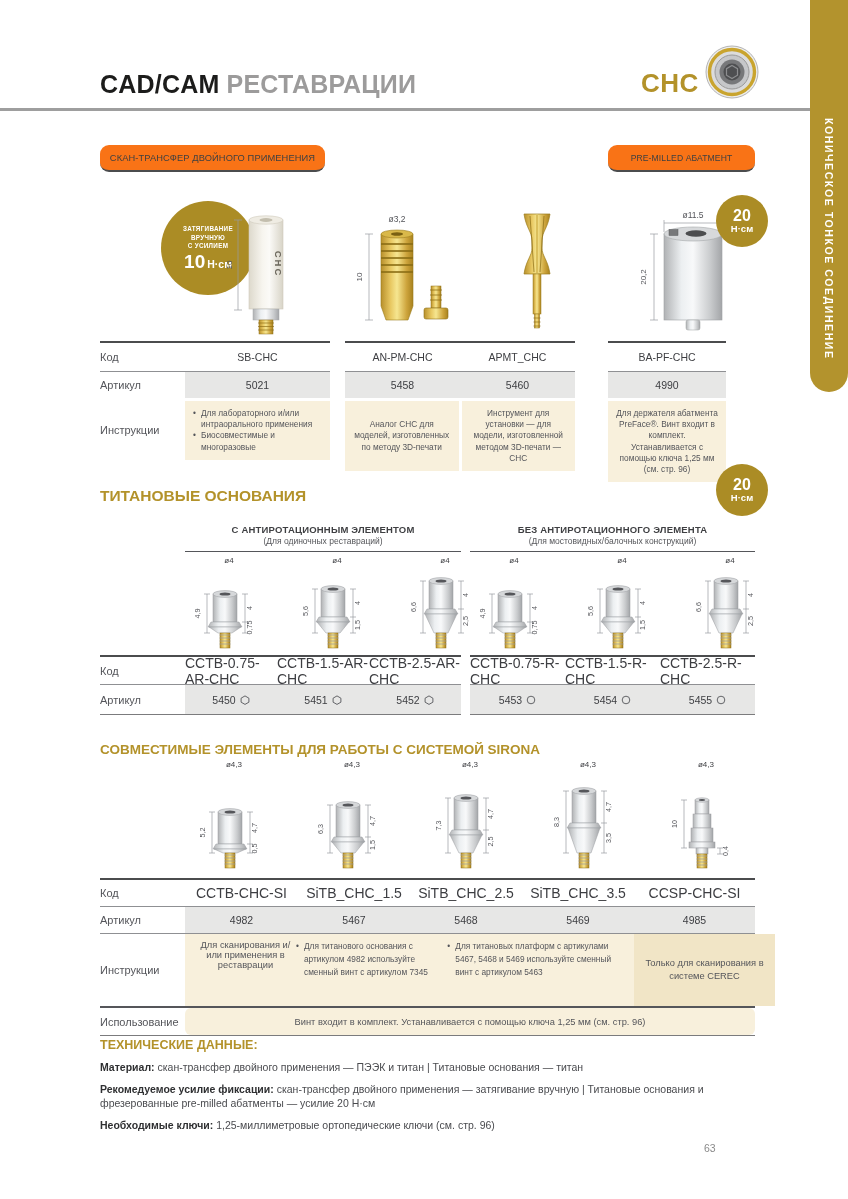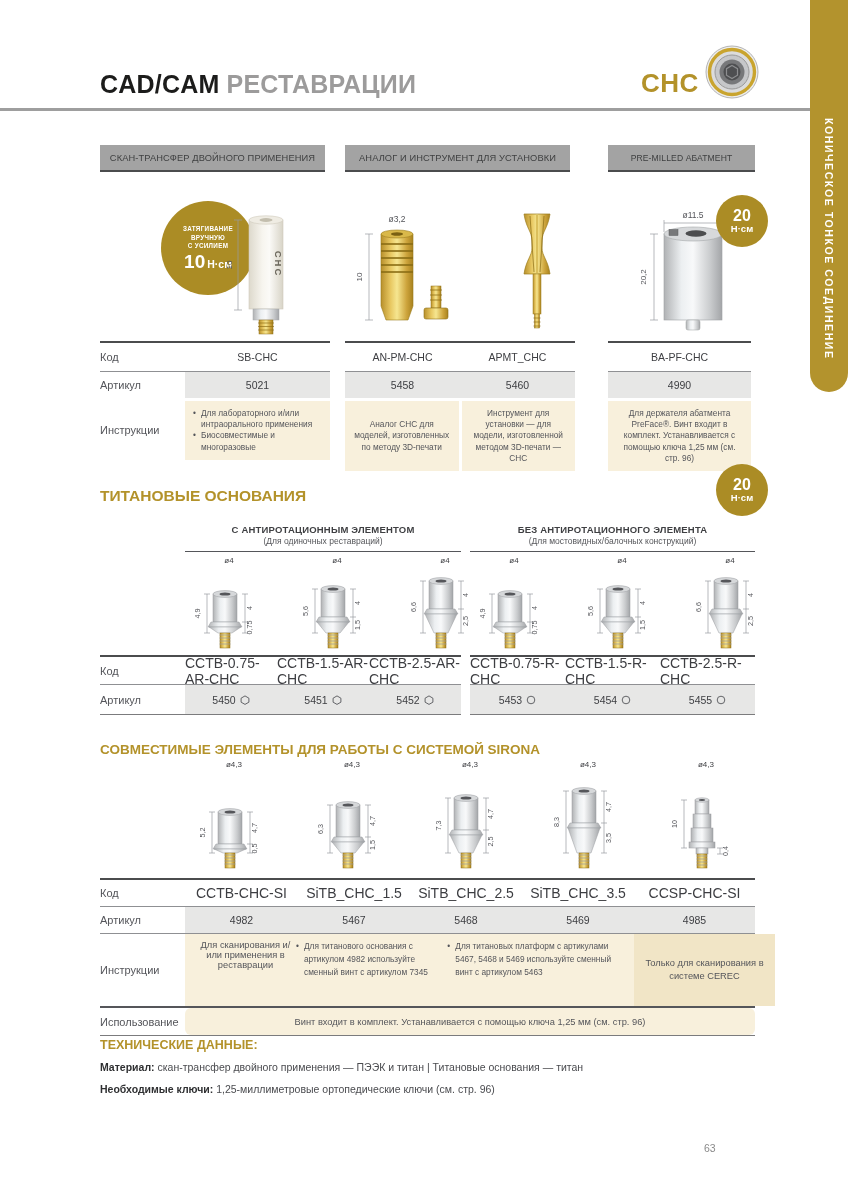--- a/index.html
+++ b/index.html
@@ -12,22 +12,22 @@
   .h1 .sub{color:#9c9b9b;}
   .syscode{font-size:26px;font-weight:bold;color:#b3922a;letter-spacing:.5px;}
   .toprule{background:#9e9e9e;height:3px;}
 
   
   .sidetab{background:#b3932d;border-radius:0 0 19px 19px;display:flex;justify-content:center;}
   .sidetab span{writing-mode:vertical-rl;font-size:10.5px;font-weight:bold;color:#fff;
                 letter-spacing:1.6px;padding-top:118px;white-space:nowrap;}
 
   
-  .coltab{background:#a3a3a3;border-bottom:2.5px solid #4b4c4e;height:25px;display:flex;
-          align-items:center;justify-content:center;font-size:9.3px;color:#3f4041;letter-spacing:.1px;}
+  .coltab{background:#f97316;border-bottom:2.5px solid #4b4c4e;height:25px;display:flex;
+          align-items:center;justify-content:center;font-size:9.3px;color:#3f4041;letter-spacing:.1px;border-radius:9px;}
   .coltab.small{font-size:8.6px;}
 
   
   .badge{background:#ab8c25;border-radius:50%;color:#fff;display:flex;flex-direction:column;
          align-items:center;justify-content:center;text-align:center;}
   .badge .tiny{font-size:6.3px;letter-spacing:.3px;line-height:1.35;font-weight:bold;}
   .badge .big{font-size:19px;font-weight:bold;line-height:1;}
   .badge .unit{font-size:10.5px;font-weight:bold;line-height:1.1;}
   .badge.b20 .big{font-size:16px;}
   .badge.b20 .unit{font-size:9.5px;}
@@ -129,21 +129,20 @@
       <circle cx="28" cy="28" r="22.5" fill="#dcdcdc" stroke="#c9a42e" stroke-width="3.4"></circle>
       <circle cx="28" cy="28" r="17" fill="#c6c7c9" stroke="#9a9a9a" stroke-width="1"></circle>
       <circle cx="28" cy="28" r="12.5" fill="#77787a"></circle>
       <circle cx="28" cy="28" r="8.5" fill="#4e4f51"></circle>
       <polygon points="28,21.5 33.5,24.7 33.5,31.2 28,34.5 22.5,31.2 22.5,24.7" fill="none" stroke="#8d8e90" stroke-width="1.2"></polygon>
     </svg>
   </div>
   <div class="abs toprule" style="left:0;top:108px;width:810px;"></div>
 
   <div class="abs coltab" style="left:100px;top:145px;width:225px;">СКАН-ТРАНСФЕР ДВОЙНОГО ПРИМЕНЕНИЯ</div>
-  <div class="abs coltab" style="left:345px;top:145px;width:225px;">АНАЛОГ И ИНСТРУМЕНТ ДЛЯ УСТАНОВКИ</div>
   <div class="abs coltab small" style="left:608px;top:145px;width:147px;">PRE-MILLED АБАТМЕНТ</div>
 
   <div class="abs badge" style="left:161px;top:201px;width:94px;height:94px;">
     <div class="tiny">ЗАТЯГИВАНИЕ</div>
     <div class="tiny">ВРУЧНУЮ</div>
     <div class="tiny">С УСИЛИЕМ</div>
     <div class="badge10-valrow">
       <span class="big">10</span>
       <span class="unit">Н·см</span>
     </div>
@@ -256,21 +255,21 @@
       <div class="trow rowsku">
         <div class="tval gray">5458</div>
         <div class="tval gray">5460</div>
       </div>
       <div class="gap3"></div>
       <div class="trow" style="gap:3px;">
         <div class="tval beige instr">Аналог CHC для моделей, изготовленных по методу 3D-печати</div>
         <div class="tval beige instr">Инструмент для установки — для модели, изготовленной методом 3D-печати — CHC</div>
       </div>
     </div>
-    <div class="tblk" style="left:508px;top:0;width:143px;">
+    <div class="tblk" style="left:508px;top:0;width:118px;">
       <div class="trow rowkod">
         <div class="tval">BA-PF-CHC</div>
       </div>
       <div class="rule1"></div>
       <div class="trow rowsku">
         <div class="tval gray">4990</div>
       </div>
       <div class="gap3"></div>
       <div class="trow">
         <div class="tval beige instr">Для держателя абатмента PreFace®. Винт входит в комплект. Устанавливается с помощью ключа 1,25 мм (см. стр. 96)</div>
@@ -709,20 +708,24 @@
     </div>
   </div>
 
   <div class="abs" style="left:100px;top:1038px;width:660px;">
     <div class="tech-title">ТЕХНИЧЕСКИЕ ДАННЫЕ:</div>
     <div class="tech-row">
       <b>Материал:</b>
       <span>скан-трансфер двойного применения — ПЭЭК и титан | Титановые основания — титан</span>
     </div>
     <div class="tech-row">
+      <b>Рекомедуемое усилие фиксации:</b>
+      <span>скан-трансфер двойного применения — затягивание вручную | Титановые основания и фрезерованные pre-milled абатменты — усилие 20 Н·см</span>
+    </div>
+    <div class="tech-row">
       <b>Необходимые ключи:</b>
       <span>1,25-миллиметровые ортопедические ключи (см. стр. 96)</span>
     </div>
   </div>
 
   <div class="abs pagenum" style="left:704px;top:1142px;">63</div>
 
 </div>
 
 </body></html>

